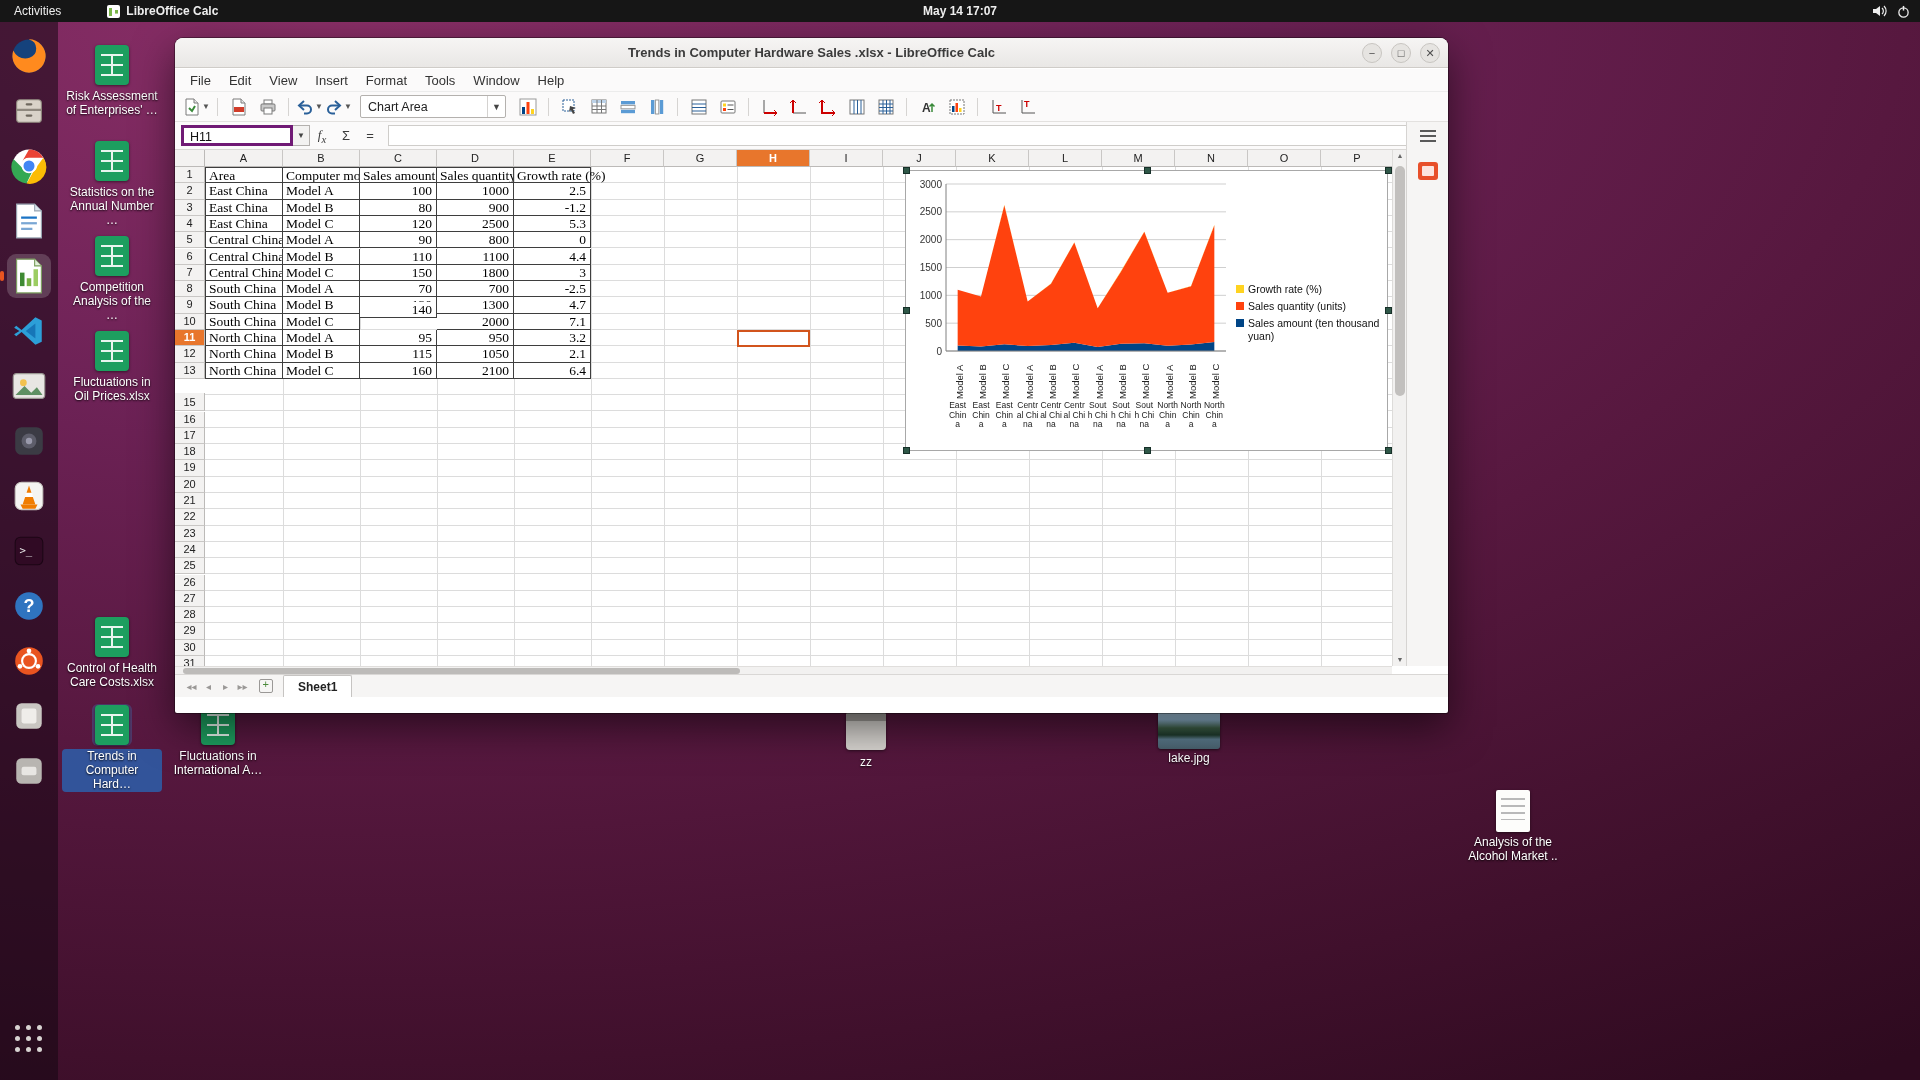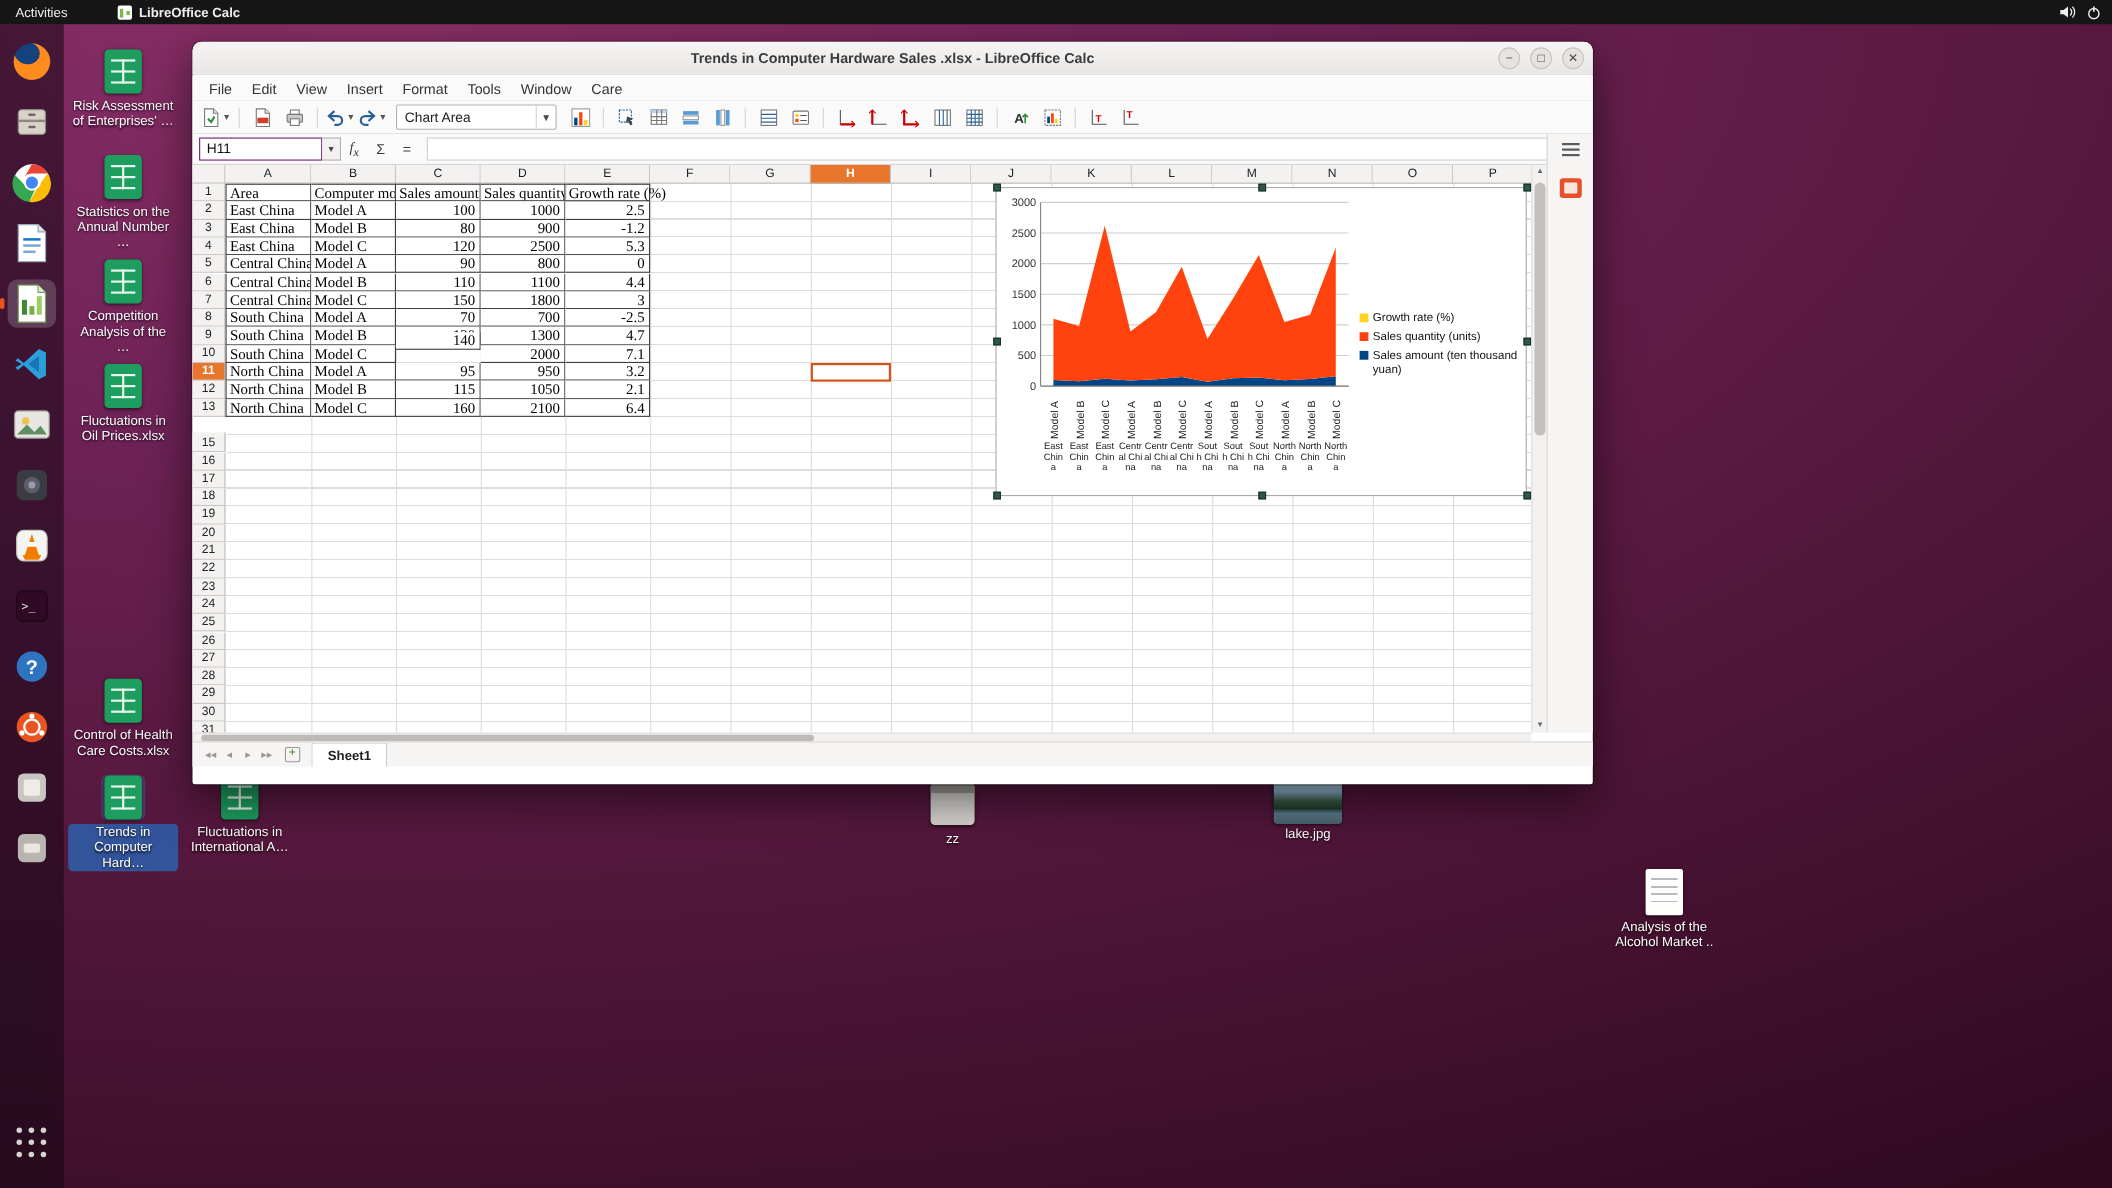--- a/index.html
+++ b/index.html
@@ -67,21 +67,21 @@
   .tbtn svg { width:18px; height:18px; }
   .tbtn .caret { font-size:8px; color:#555; margin-left:1px; }
   .tsep { width:1px; height:18px; background:#d6d4d2; margin:0 5px; }
   .combo { width:146px; height:23px; border:1px solid #b4b1ae; border-radius:2px; background:#fff; display:flex; align-items:center;
            font-size:12.5px; color:#222; margin:0 6px; }
   .combo .cv { flex:1; padding-left:7px; }
   .combo .cc { width:18px; height:100%; border-left:1px solid #d4d2d0; display:flex; align-items:center; justify-content:center; font-size:9px; color:#444; }
 
   .fbar { position:absolute; left:0; top:84px; width:100%; height:28px; background:#fbfafa; border-bottom:1px solid #d9d7d5;
           display:flex; align-items:center; padding-left:6px; }
-  .namebox { width:112px; height:21px; border:1px solid #701a75; background:#fff; font-size:12.5px; color:#111; padding-left:6px; line-height:19px; }
+  .namebox { width:112px; height:21px; border:3px solid #701a75; background:#fff; font-size:12.5px; color:#111; padding-left:6px; line-height:19px; }
   .nb-caret { width:17px; height:21px; border:1px solid #b4b1ae; border-left:none; background:#f3f2f1; font-size:8px; color:#444;
               display:flex; align-items:center; justify-content:center; }
   .fico { width:24px; text-align:center; font-size:13px; color:#3b3b3b; }
   .finput { flex:1; height:21px; border:1px solid #cfcdca; background:#fff; margin:0 4px 0 6px; font-size:12.5px; padding-left:5px; }
   .f-endcaret { width:16px; text-align:center; font-size:9px; color:#555; margin-right:4px; }
 
   
   .gridwrap { position:absolute; left:0; top:112px; width:1217px; height:516px; background:#fff; overflow:hidden; }
   .corner { position:absolute; left:0; top:0; width:30px; height:17px; background:#f3f2f1; border-right:1px solid #bcbab8; border-bottom:1px solid #bcbab8; }
   .colhdr { position:absolute; top:0; height:17px; background:#f3f2f1; border-right:1px solid #c9c7c5; border-bottom:1px solid #bcbab8;
@@ -142,20 +142,21 @@
 <div class="stage">
 
   <div class="topbar">
     <div class="tb-left">
       <span class="tb-activities">Activities</span>
       <span class="tb-app">
         <span class="tb-appicon"></span>
         <span>LibreOffice Calc</span>
       </span>
     </div>
+    <div class="tb-clock">May 14 17:07</div>
     <div class="tb-right">
       <svg width="15" height="12" viewBox="0 0 15 12">
           <path d="M1 4h3l4-3v10L4 8H1z" fill="#eee"></path>
           <path d="M10 3a4 4 0 0 1 0 6 M12 1a7 7 0 0 1 0 10" stroke="#eee" fill="none" stroke-width="1.2"></path>
         </svg>
       <svg width="13" height="13" viewBox="0 0 14 14">
           <circle cx="7" cy="8" r="5" fill="none" stroke="#eee" stroke-width="1.4"></circle>
           <path d="M7 1v5" stroke="#eee" stroke-width="1.6"></path>
         </svg>
     </div>
@@ -380,21 +381,21 @@
       </span>
     </div>
     <div class="menubar" id="menubar">
         <span class="menu-item">File</span>
         <span class="menu-item">Edit</span>
         <span class="menu-item">View</span>
         <span class="menu-item">Insert</span>
         <span class="menu-item">Format</span>
         <span class="menu-item">Tools</span>
         <span class="menu-item">Window</span>
-        <span class="menu-item">Care</span>
+        <span class="menu-item">Help</span>
       </div>
     <div class="toolbar" id="toolbar">
         <span class="tbtn">
           <svg viewBox="0 0 18 18">
             <path d="M3 1h8l4 4v12H3z" fill="#fff" stroke="#7a7a7a"></path>
             <path d="M11 1v4h4" fill="#e9e9e9" stroke="#7a7a7a"></path>
             <path d="M6 10l3 3 3-5" stroke="#3a8a3a" stroke-width="2" fill="none"></path>
           </svg>
           <span class="caret">▼</span>
         </span>

